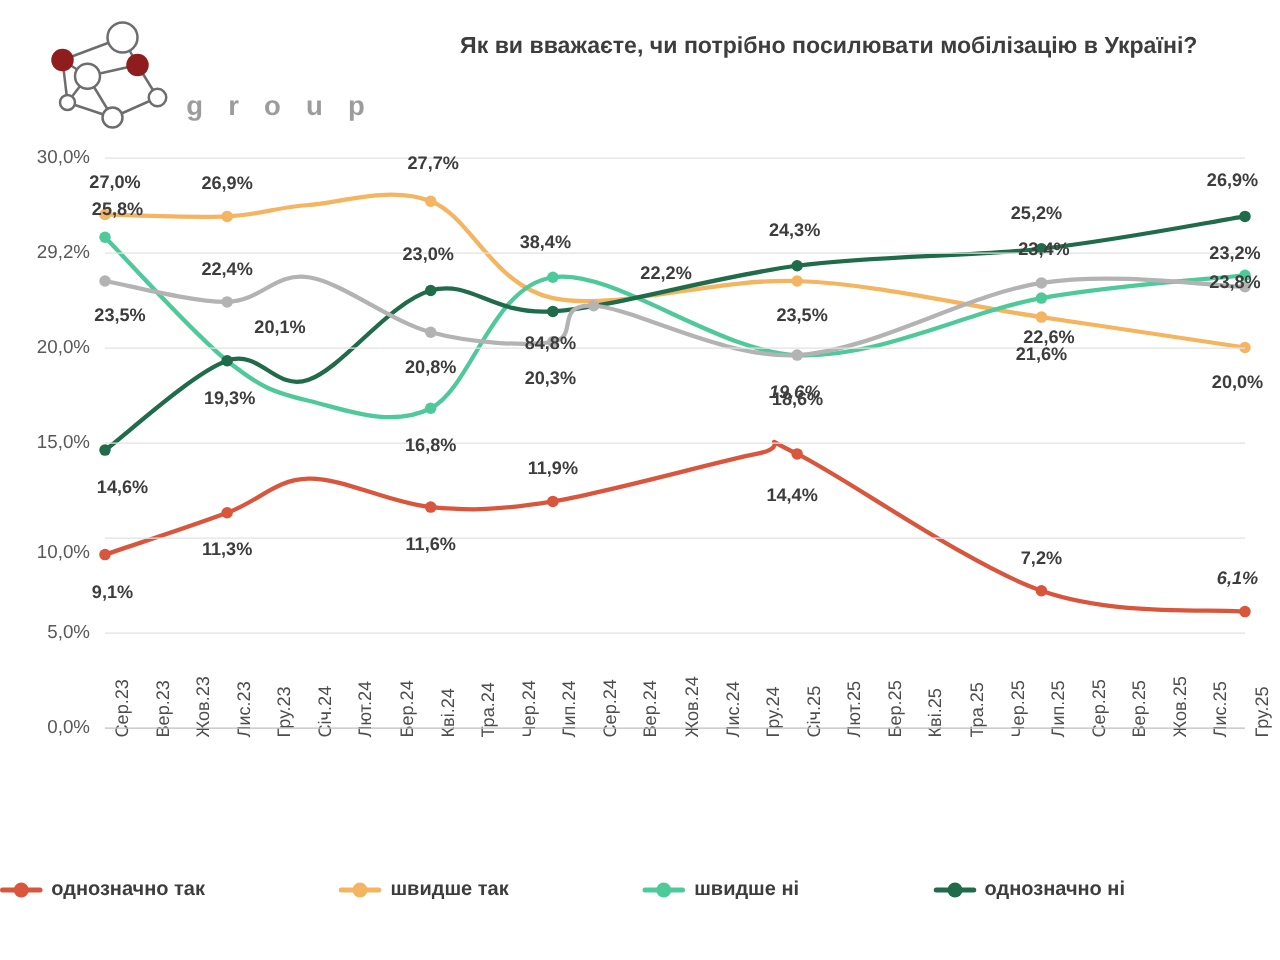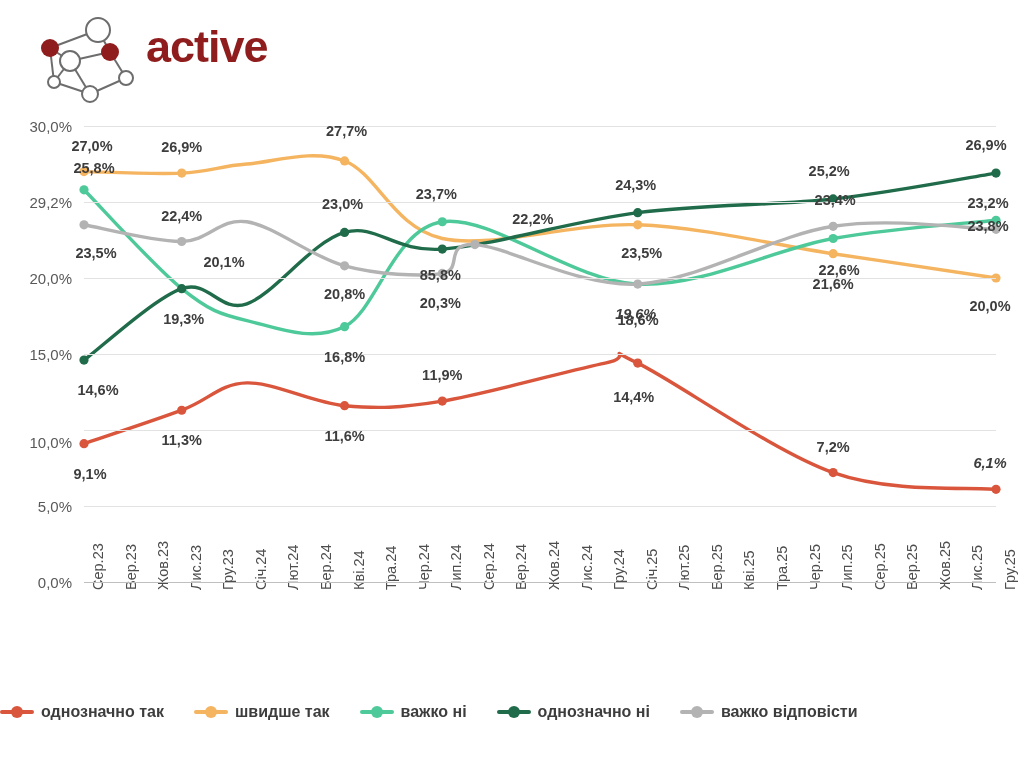--- a/index.html
+++ b/index.html
@@ -139,21 +139,21 @@
   }
 
   
   .legend {
     position: absolute;
     left: 0;
     top: 692px;
     width: 900px;
     height: 40px;
     display: flex;
-    justify-content: flex-start;
+    justify-content: space-between;
     align-items: center;
     gap: 30px;
   }
   .legend-item {
     display: flex;
     align-items: center;
     gap: 7px;
   }
   .legend-swatch {
     width: 34px;
@@ -198,22 +198,23 @@
         <line x1="62" y1="78" x2="98" y2="62"></line>
       </g>
       <circle cx="70" cy="14" r="12" fill="#ffffff" stroke="#6d6d6d" stroke-width="2"></circle>
       <circle cx="22" cy="32" r="9" fill="#8f1d1d"></circle>
       <circle cx="42" cy="45" r="10" fill="#ffffff" stroke="#6d6d6d" stroke-width="2"></circle>
       <circle cx="82" cy="36" r="9" fill="#8f1d1d"></circle>
       <circle cx="26" cy="66" r="6" fill="#ffffff" stroke="#6d6d6d" stroke-width="2"></circle>
       <circle cx="62" cy="78" r="8" fill="#ffffff" stroke="#6d6d6d" stroke-width="2"></circle>
       <circle cx="98" cy="62" r="7" fill="#ffffff" stroke="#6d6d6d" stroke-width="2"></circle>
     </svg>
-    <div class="logo-text">active</div>
+    <div class="logo-sub">g r o u p</div>
   </div>
+  <div class="chart-title">Як ви вважаєте, чи потрібно посилювати мобілізацію в Україні?</div>
 </div>
 
 <div class="plot">
   <div class="y-labels">
       <div class="y-label" style="top: 470px;">0,0%</div>
       <div class="y-label" style="top: 394px;">5,0%</div>
       <div class="y-label" style="top: 330px;">10,0%</div>
       <div class="y-label" style="top: 242px;">15,0%</div>
       <div class="y-label" style="top: 166px;">20,0%</div>
       <div class="y-label" style="top: 90px;">29,2%</div>
@@ -305,27 +306,27 @@
     <div class="pt-label" style="left: 833.143px; top: 334.56px;">7,2%</div>
     <div class="pt-label" style="left: 990px; top: 351.28px; font-style: italic;">6,1%</div>
     <div class="pt-label" style="left: 92px; top: 33.6px;">27,0%</div>
     <div class="pt-label" style="left: 181.714px; top: 35.12px;">26,9%</div>
     <div class="pt-label" style="left: 346.571px; top: 18.96px;">27,7%</div>
     <div class="pt-label" style="left: 641.714px; top: 140.8px;">23,5%</div>
     <div class="pt-label" style="left: 833.143px; top: 171.68px;">21,6%</div>
     <div class="pt-label" style="left: 990px; top: 194px;">20,0%</div>
     <div class="pt-label" style="left: 94px; top: 55.84px;">25,8%</div>
     <div class="pt-label" style="left: 344.571px; top: 244.64px;">16,8%</div>
-    <div class="pt-label" style="left: 436.286px; top: 81.76px;">23,7%</div>
+    <div class="pt-label" style="left: 436.286px; top: 81.76px;">38,4%</div>
     <div class="pt-label" style="left: 839.143px; top: 158.48px;">22,6%</div>
     <div class="pt-label" style="left: 988px; top: 114.24px;">23,8%</div>
     <div class="pt-label" style="left: 98px; top: 278.08px;">14,6%</div>
     <div class="pt-label" style="left: 183.714px; top: 206.64px;">19,3%</div>
     <div class="pt-label" style="left: 342.571px; top: 92.4px;">23,0%</div>
-    <div class="pt-label" style="left: 440.286px; top: 163.12px;">85,8%</div>
+    <div class="pt-label" style="left: 440.286px; top: 163.12px;">84,8%</div>
     <div class="pt-label" style="left: 635.714px; top: 72.64px;">24,3%</div>
     <div class="pt-label" style="left: 829.143px; top: 58.96px;">25,2%</div>
     <div class="pt-label" style="left: 986px; top: 33.12px;">26,9%</div>
     <div class="pt-label" style="left: 96px; top: 140.8px;">23,5%</div>
     <div class="pt-label" style="left: 181.714px; top: 103.52px;">22,4%</div>
     <div class="pt-label" style="left: 344.571px; top: 181.84px;">20,8%</div>
     <div class="pt-label" style="left: 440.286px; top: 191.44px;">20,3%</div>
     <div class="pt-label" style="left: 486.857px; top: 106.56px; margin-left: 46px;">22,2%</div>
     <div class="pt-label" style="left: 635.714px; top: 202.08px; font-style: italic;">19,6%</div>
     <div class="pt-label" style="left: 835.143px; top: 88.32px;">23,4%</div>
@@ -338,23 +339,19 @@
     <div class="legend-item">
       <span class="legend-swatch" style="background: rgb(217, 85, 60);"></span>
       <span class="legend-label">однозначно так</span>
     </div>
     <div class="legend-item">
       <span class="legend-swatch" style="background: rgb(245, 180, 96);"></span>
       <span class="legend-label">швидше так</span>
     </div>
     <div class="legend-item">
       <span class="legend-swatch" style="background: rgb(78, 201, 154);"></span>
-      <span class="legend-label">важко ні</span>
+      <span class="legend-label">швидше ні</span>
     </div>
     <div class="legend-item">
       <span class="legend-swatch" style="background: rgb(31, 107, 74);"></span>
       <span class="legend-label">однозначно ні</span>
     </div>
-    <div class="legend-item">
-      <span class="legend-swatch" style="background: rgb(179, 179, 179);"></span>
-      <span class="legend-label">важко відповісти</span>
-    </div>
   </div>
 
 </body></html>

